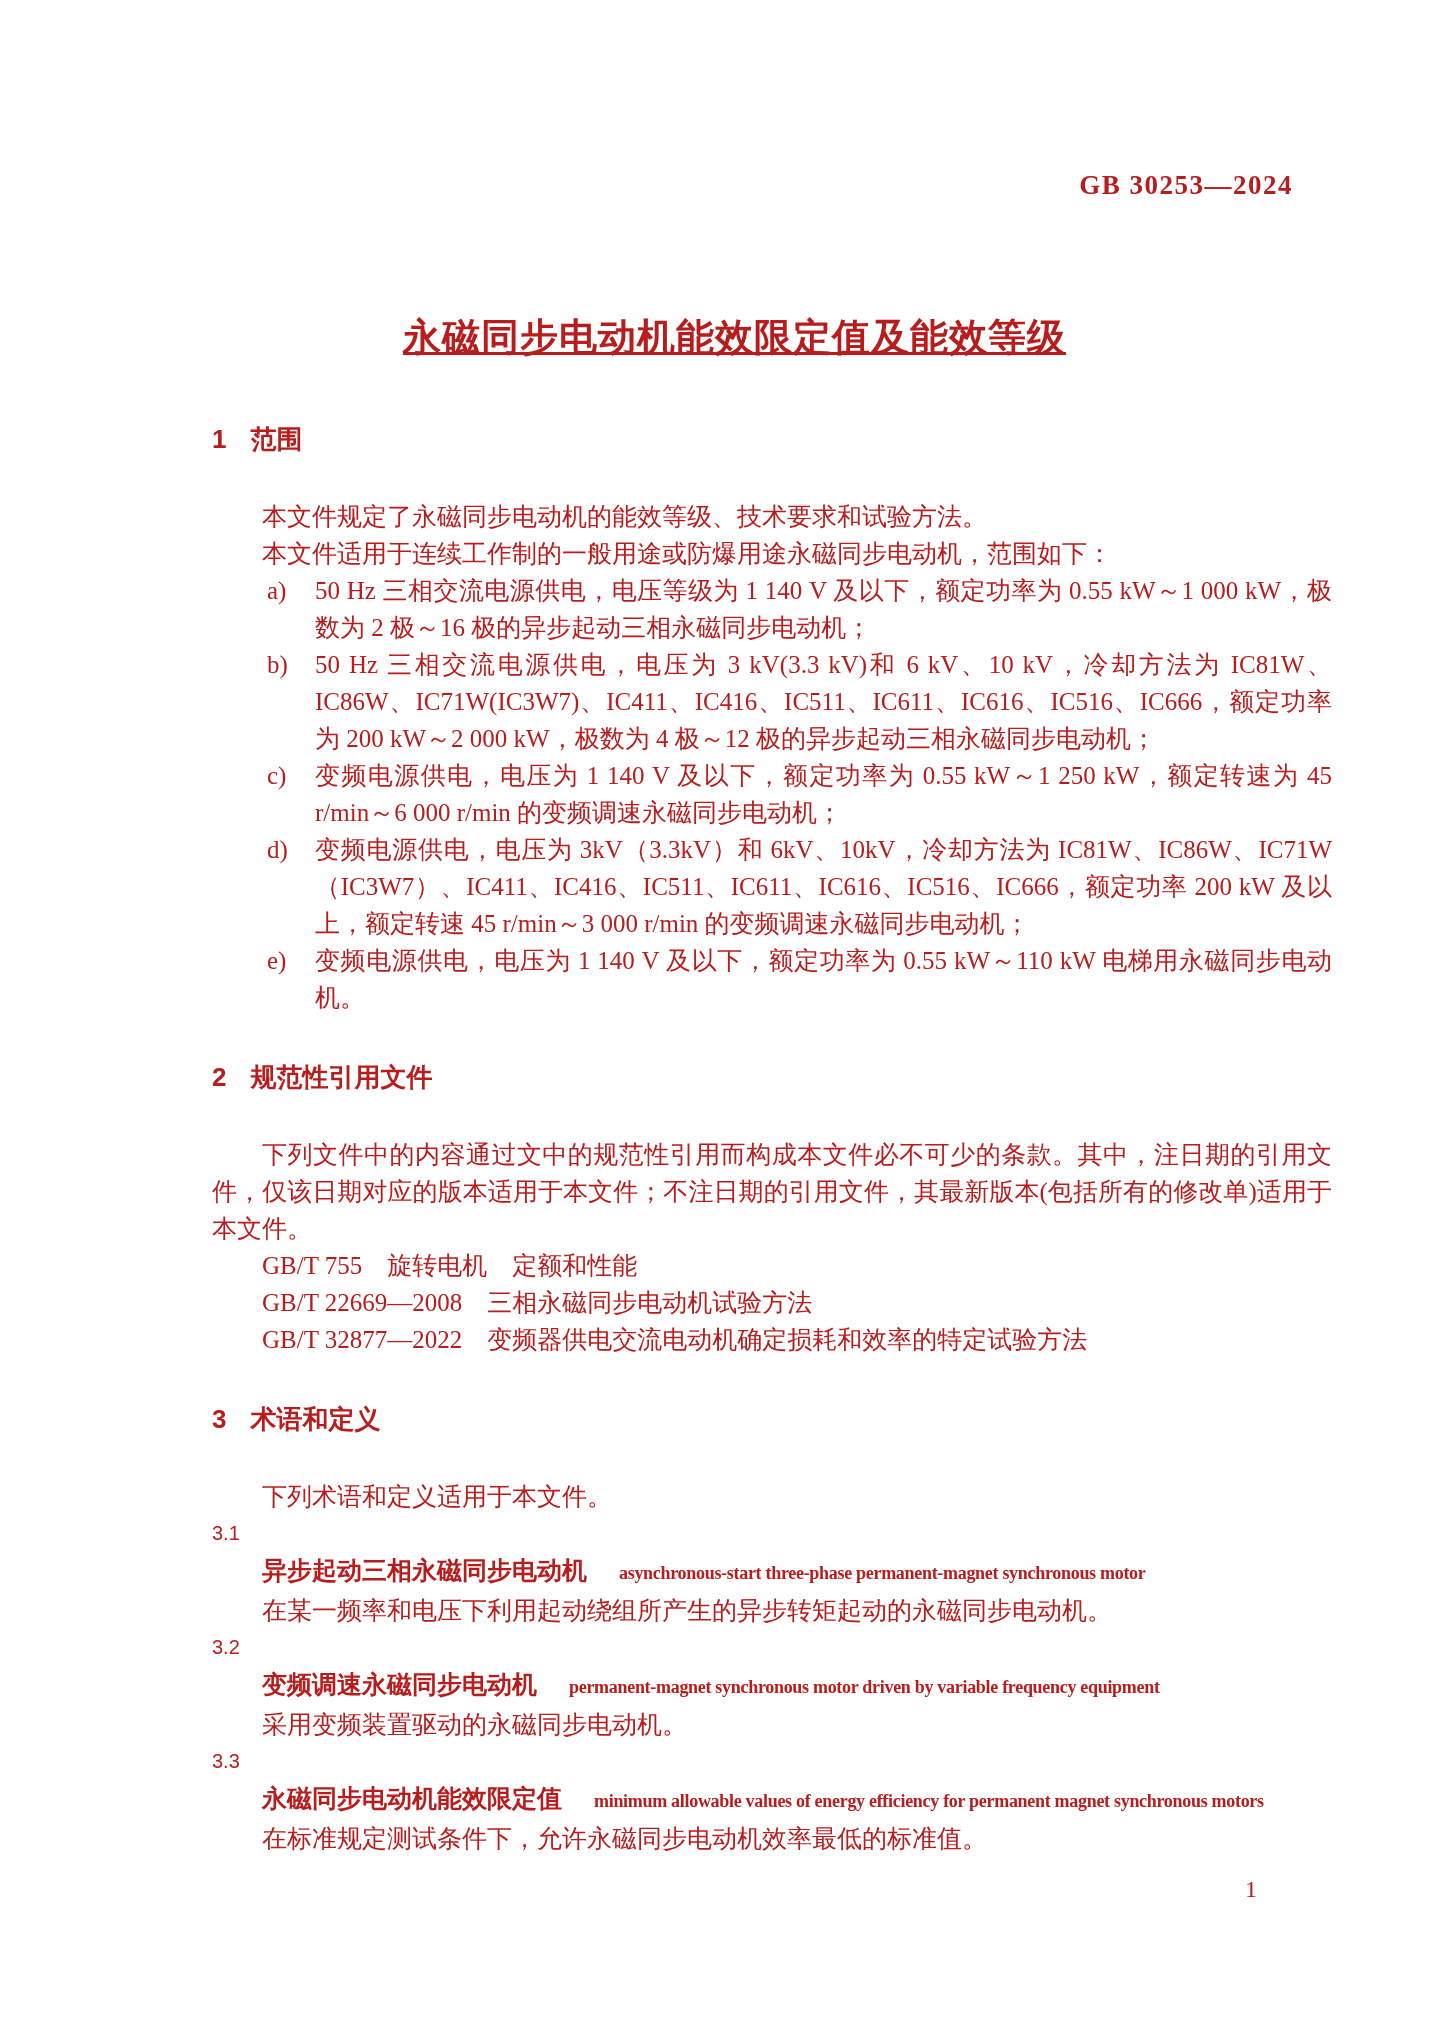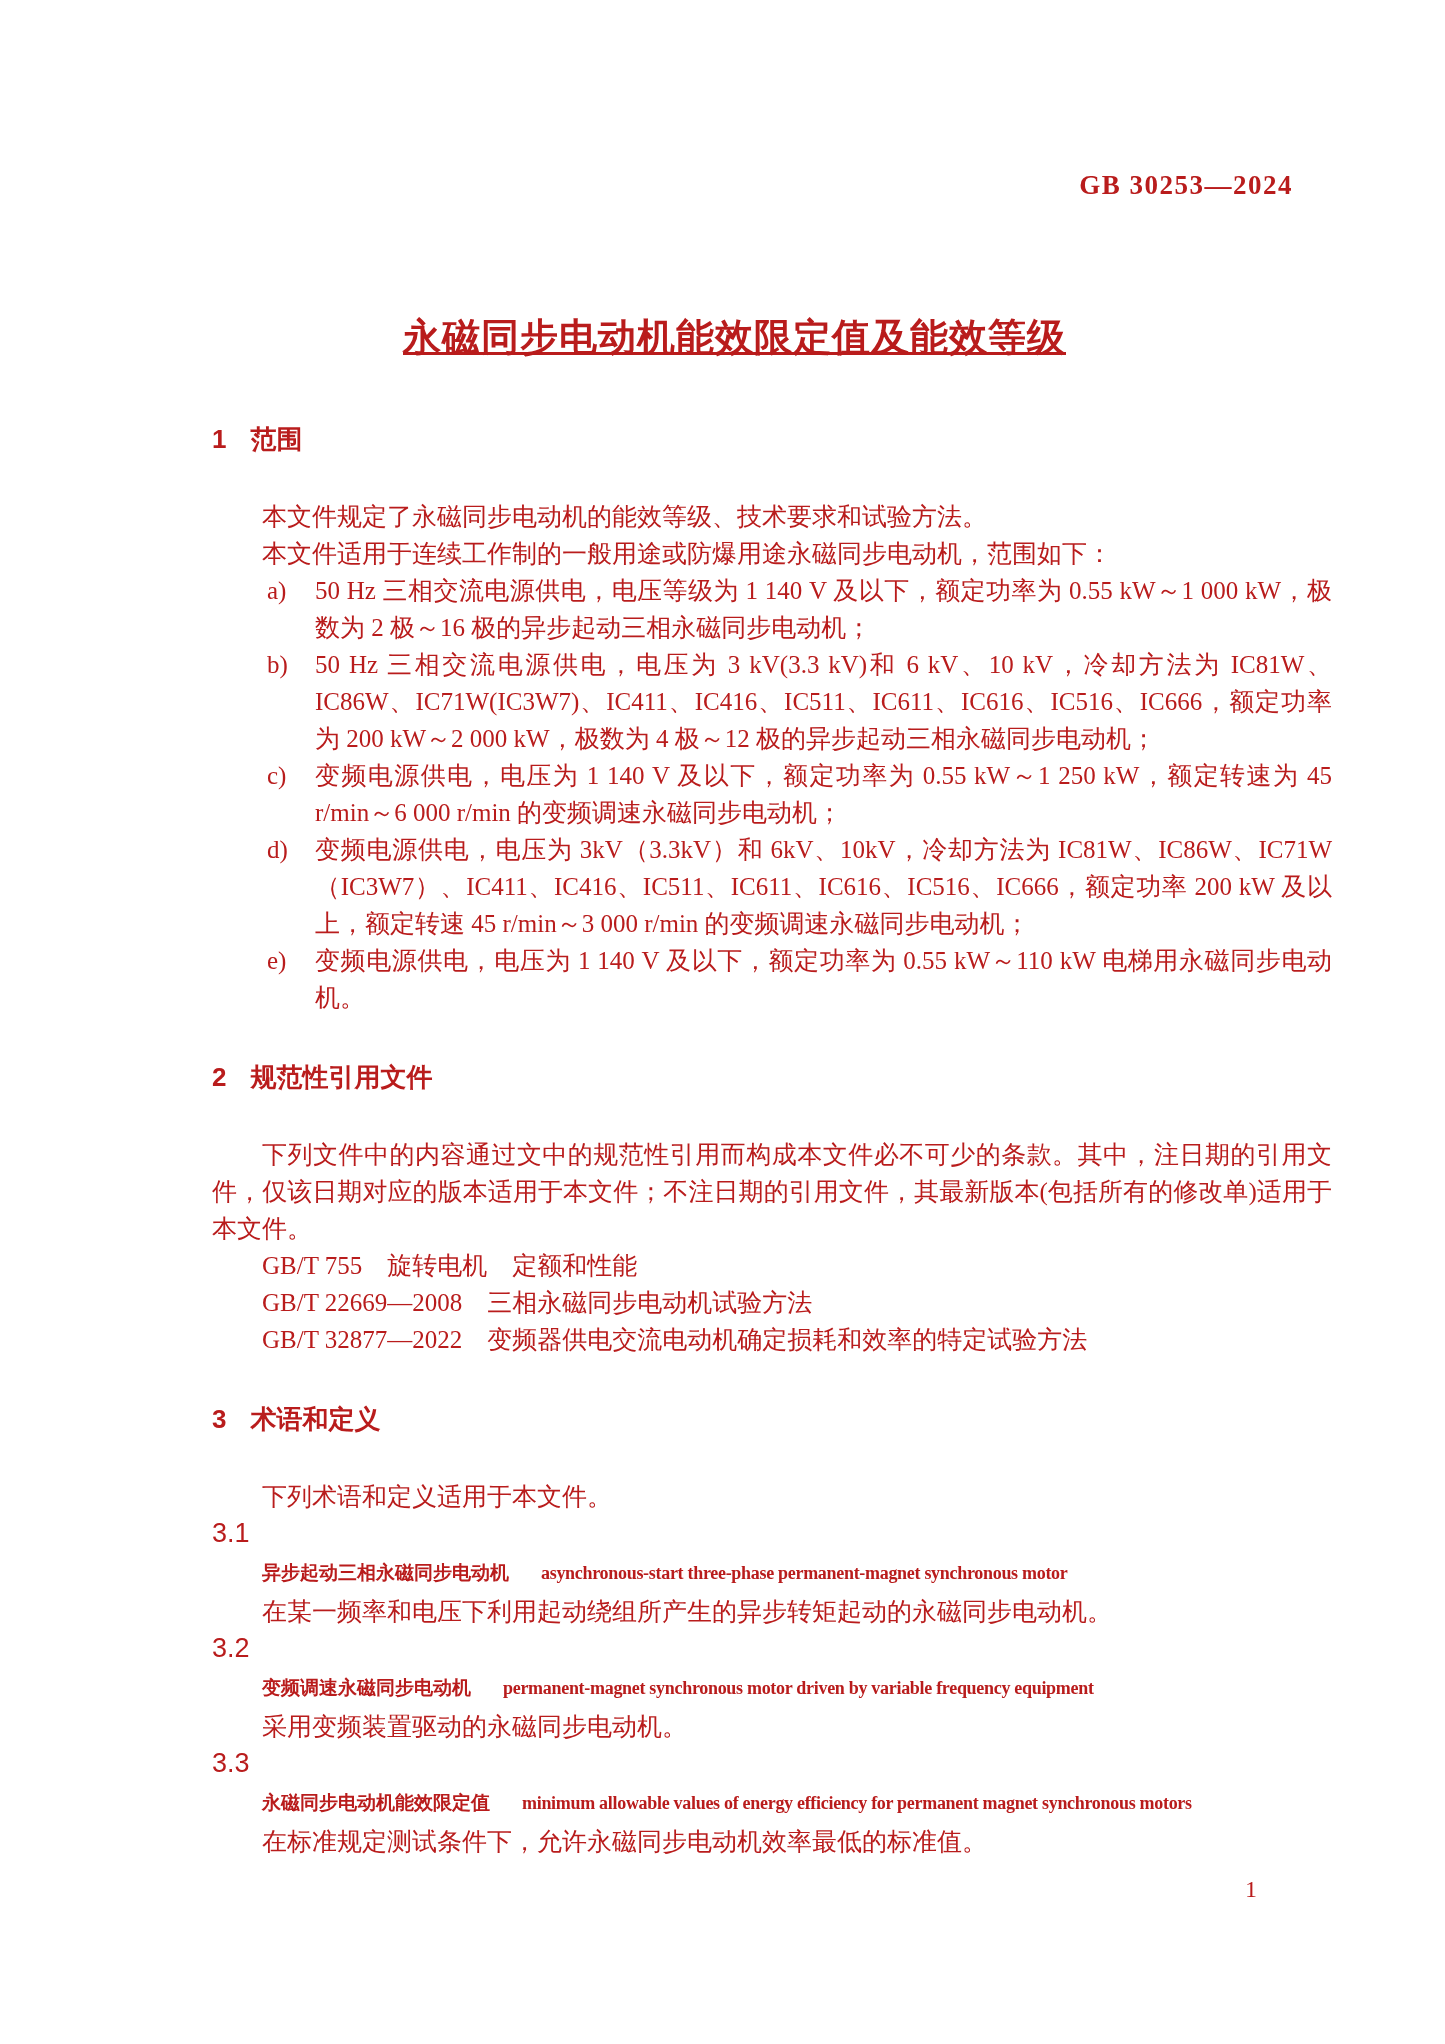--- a/index.html
+++ b/index.html
@@ -35,26 +35,26 @@
   .sec-heading:first-child{margin-top:0;}
   .sec-num{margin-right:24px;}
   .content p{margin:0;text-align:justify;}
   .indent{text-indent:50px;font-family:Liberation Serif, serif;}
   .ref-line{white-space:pre-wrap;}
   .list-item{display:flex;padding-left:55px;}
   .list-marker{flex:none;width:48px;line-height:37px;}
   .list-text{flex:1;text-align:justify;line-height:37px;}
   .clause-num{
     font-family:"Liberation Sans","DejaVu Sans",sans-serif;
-    font-size:27px;line-height:37px;text-align:left;
+    font-size:20px;line-height:37px;text-align:left;
   }
   .term-line{text-indent:50px;text-align:justify;line-height:37px;}
   .term-cn{
-    font-family:Liberation Mono, monospace;
-    font-weight:bold;font-size:19px;margin-right:32px;
+    font-family:Liberation Sans, sans-serif;
+    font-weight:bold;font-size:25px;margin-right:32px;
   }
   .term-en{
     font-family:"Liberation Serif","DejaVu Serif",serif;
     font-weight:bold;font-size:18px;letter-spacing:-0.3px;
   }
   .page-number{
     position:absolute;top:1876px;left:1245px;
     font-size:24px;
   }
 </style>

